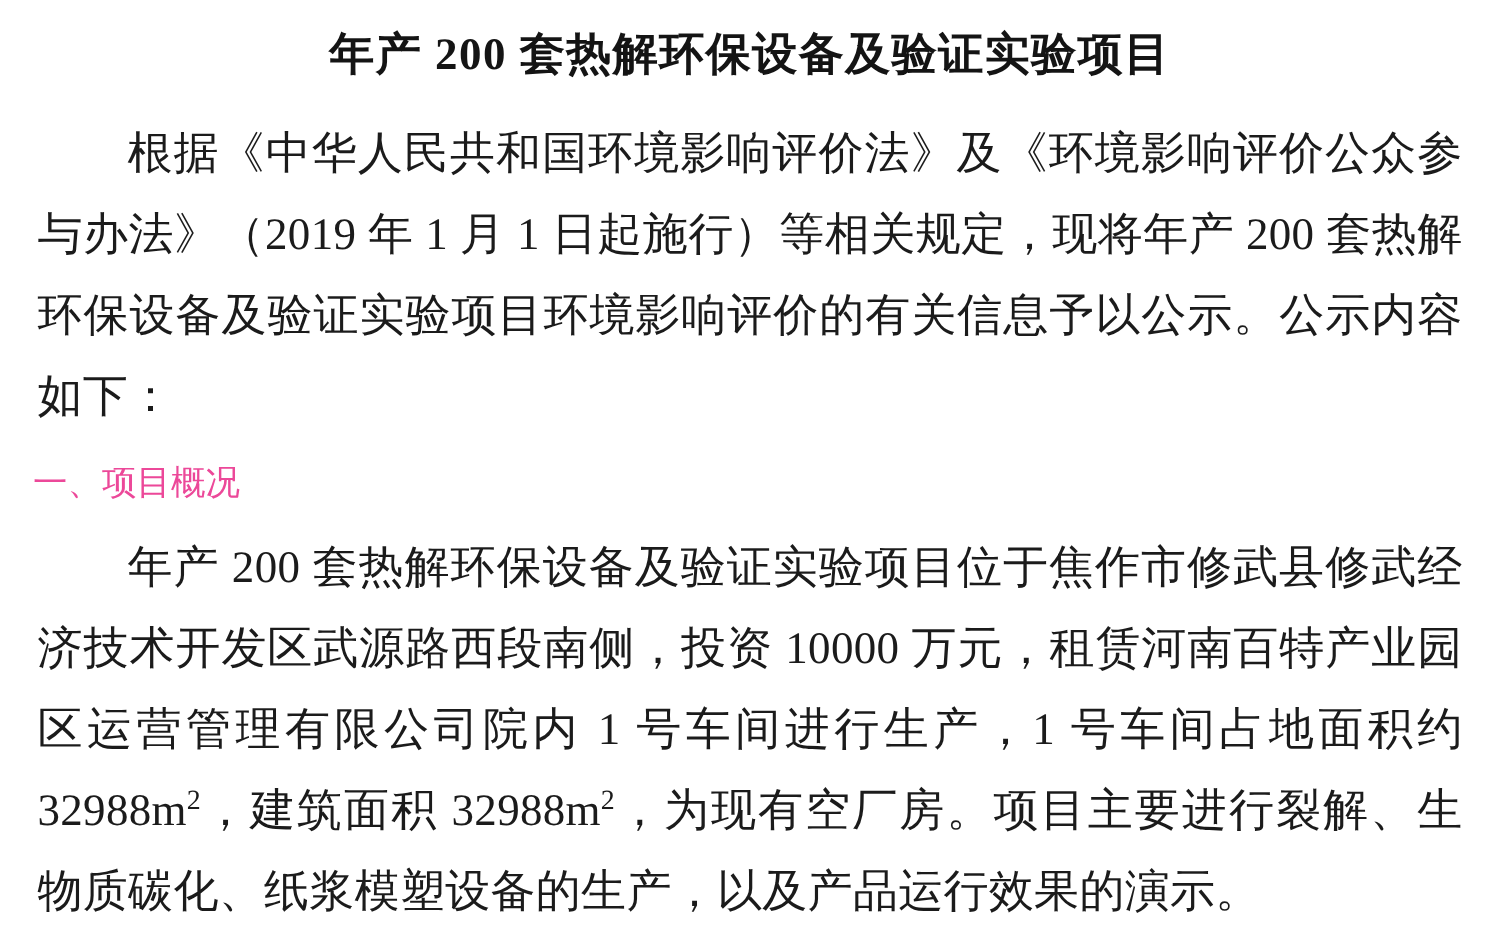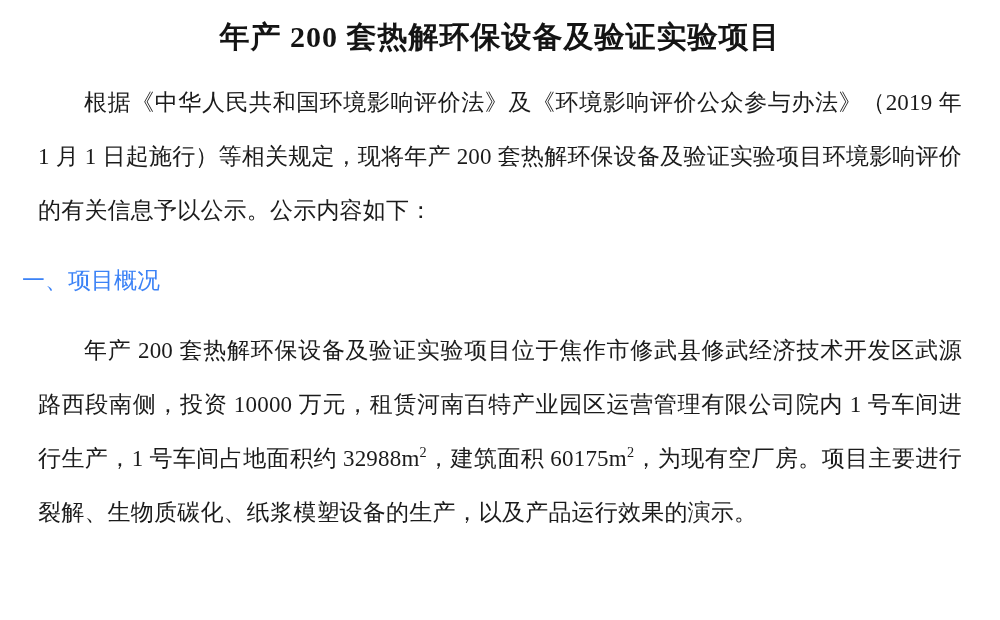--- a/index.html
+++ b/index.html
@@ -30,37 +30,37 @@
     font-size: 30px;
     font-weight: bold;
     letter-spacing: 1px;
     line-height: 46px;
     color: #141414;
   }
   .body-block {
     margin-top: 16px;
   }
   p.para {
-    font-size: 23px;
+    font-size: 30px;
     line-height: 54px;
-    margin: 16px;
+    margin: 3px;
     text-align: justify;
     text-justify: inter-ideograph;
     color: #1b1b1b;
     letter-spacing: 0.2px;
   }
   p.indent {
     text-indent: 2em;
   }
   p.heading {
     font-size: 23px;
     line-height: 54px;
     margin: 0;
     text-align: left;
-    color: #3b82f6;
+    color: #ec4899;
   }
   sup {
     font-size: 0.62em;
     vertical-align: super;
     line-height: 0;
   }
 </style>
 </head>
 <body>
 
@@ -69,17 +69,17 @@
   <div class="title-block">
     <div class="title-line">年产 200 套热解环保设备及验证实验项目</div>
   </div>
 
   <div class="body-block">
 
     <p class="para indent">根据《中华人民共和国环境影响评价法》及《环境影响评价公众参与办法》（2019 年 1 月 1 日起施行）等相关规定，现将年产 200 套热解环保设备及验证实验项目环境影响评价的有关信息予以公示。公示内容如下：</p>
 
     <p class="heading">一、项目概况</p>
 
-    <p class="para indent"><span>年产 200 套热解环保设备及验证实验项目位于焦作市修武县修武经济技术开发区武源路西段南侧，投资 10000 万元，租赁河南百特产业园区运营管理有限公司院内 1 号车间进行生产，1 号车间占地面积约 32988m</span><sup>2</sup><span>，建筑面积 60175m</span><sup>2</sup><span>，为现有空厂房。项目主要进行裂解、生物质碳化、纸浆模塑设备的生产，以及产品运行效果的演示。</span></p>
+    <p class="para indent"><span>年产 200 套热解环保设备及验证实验项目位于焦作市修武县修武经济技术开发区武源路西段南侧，投资 10000 万元，租赁河南百特产业园区运营管理有限公司院内 1 号车间进行生产，1 号车间占地面积约 32988m</span><sup>2</sup><span>，建筑面积 32988m</span><sup>2</sup><span>，为现有空厂房。项目主要进行裂解、生物质碳化、纸浆模塑设备的生产，以及产品运行效果的演示。</span></p>
 
   </div>
 
 </div>
 
 </body></html>

